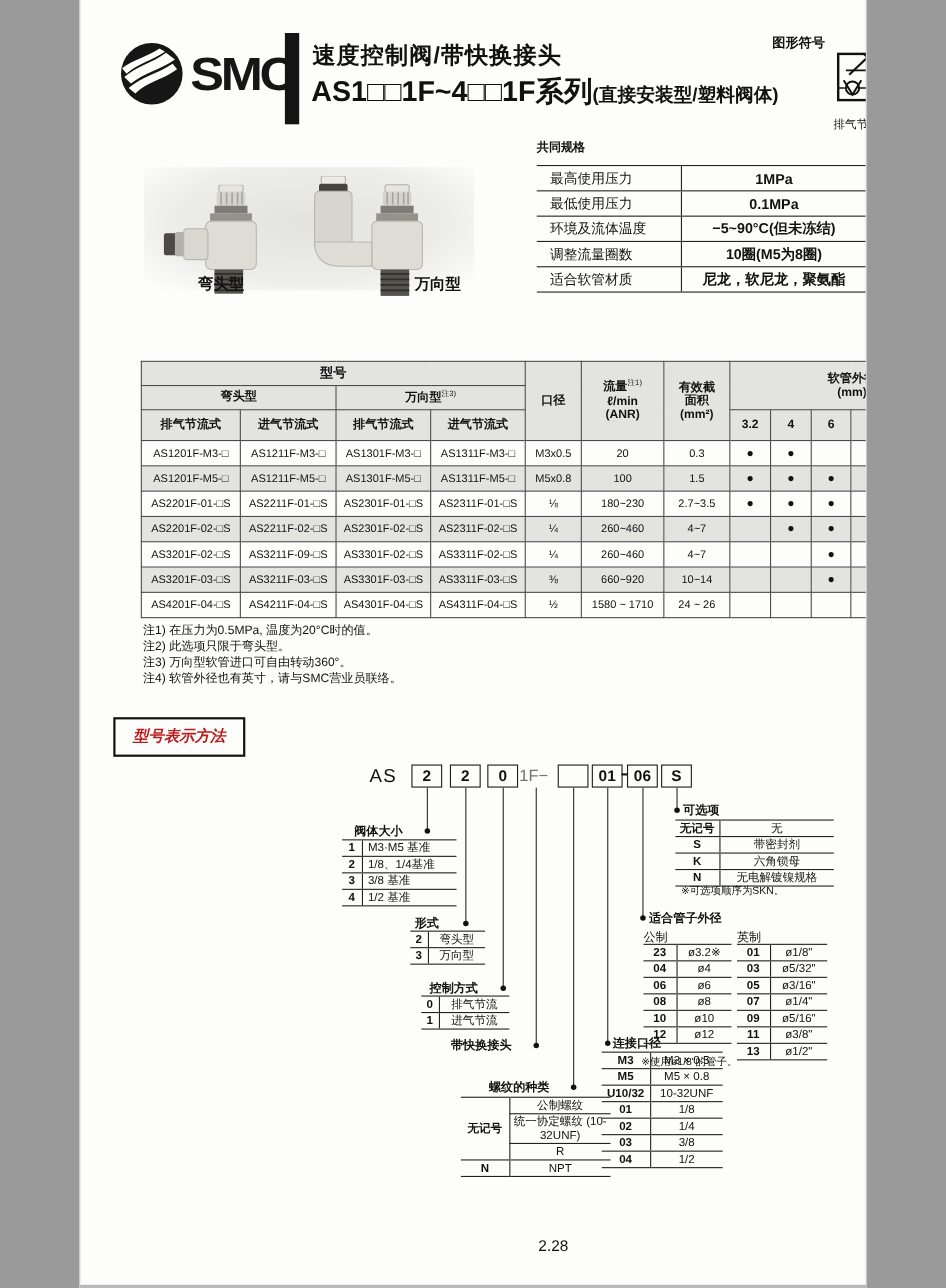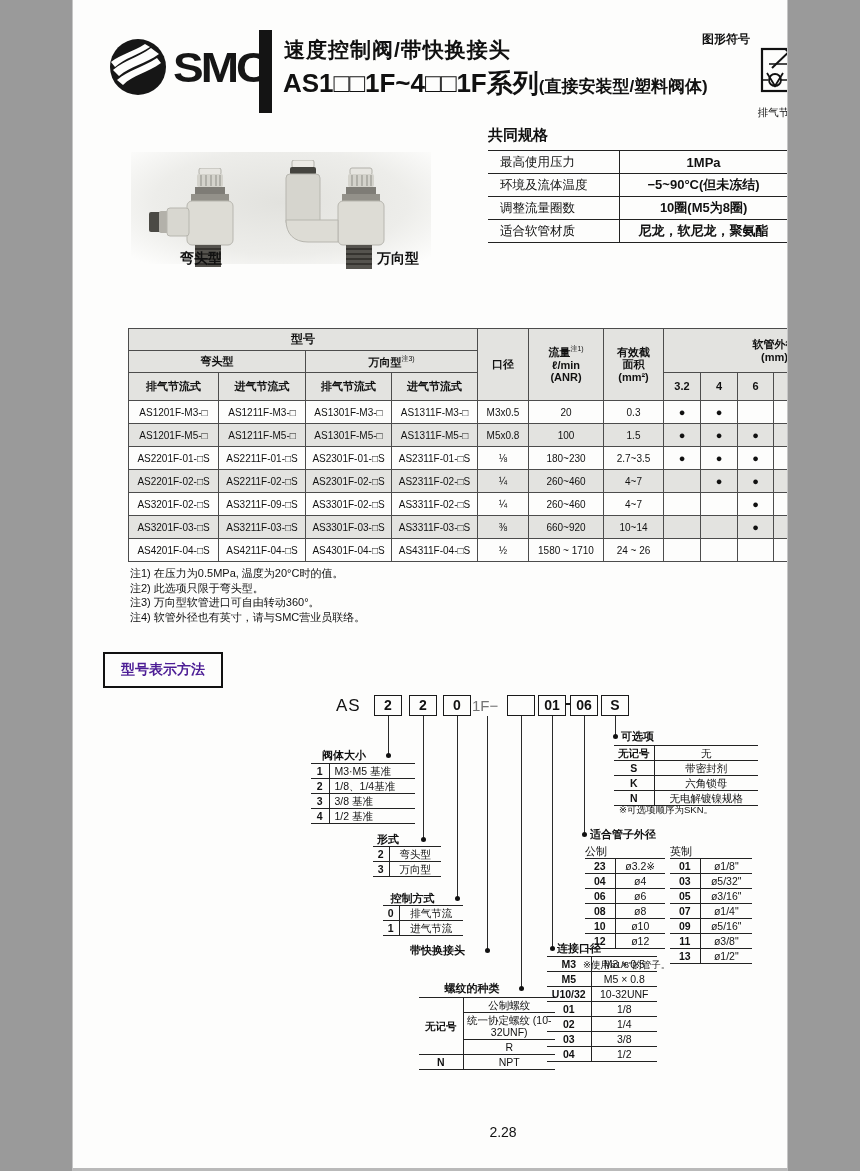--- a/index.html
+++ b/index.html
@@ -17,21 +17,21 @@
   .title2 .sub{font-size:17px;}
   .sym-label{left:629px;top:31px;font-size:12px;font-weight:bold;color:#111;}
   .sym-box{top:40px;width:54px;height:62px;display:flex;align-items:center;justify-content:center;}
   .sym-cap{top:106px;font-size:10.5px;color:#111;width:70px;text-align:center;}
 
   
   .photo-bg{left:58px;top:152px;width:300px;height:112px;background:radial-gradient(ellipse at 50% 45%,#e2e2de 0%,#ededea 60%,rgba(253,253,252,0) 95%);}
   .prod-label{font-size:14px;font-weight:bold;color:#111;}
 
   
-  .cs-title{left:415px;top:126px;font-size:15px;font-weight:bold;color:#111;}
+  .cs-title{left:415px;top:126px;font-size:11px;font-weight:bold;color:#111;}
   .cs-table{left:415px;top:150px;border-collapse:collapse;}
   .cs-table td{border-top:1px solid #222;border-bottom:1px solid #222;height:23px;}
   .cs-k{width:200px;padding-left:12px;font-size:12.5px;color:#111;}
   .cs-v{width:230px;border-left:1px solid #222;text-align:center;font-size:13px;font-weight:bold;color:#111;}
 
   
   .mt{left:55px;top:328px;border-collapse:collapse;table-layout:fixed;width:757px;padding-left:32px;}
   .mt th,.mt td{border:1px solid #4c4c4c;text-align:center;vertical-align:middle;overflow:hidden;}
   .mt th{background:#e3e3e0;font-size:11px;font-weight:bold;color:#111;line-height:1.15;}
   .mt th.big{font-size:12px;}
@@ -39,21 +39,21 @@
   .mt tr.shade td{background:#e3e3e0;}
   .mt td.dot{font-size:11px;}
   .mt sup{font-size:7px;font-weight:normal;}
   .mt td sup{font-size:6.5px;}
   .mt .hr1{height:22px;} .mt .hr2{height:22px;} .mt .hr3{height:28px;}
 
   
   .notes{left:57px;top:566px;font-size:11px;color:#111;line-height:14.5px;}
 
   
-  .dsg-title{left:30px;top:652px;border:2px solid #111;padding:7px 16px;font-size:14px;font-weight:bold;color:#4c1d95;background:#fdfdfc;}
+  .dsg-title{left:30px;top:652px;border:2px solid #111;padding:7px 16px;font-size:14px;font-weight:bold;color:#b91c1c;background:#fdfdfc;font-style:italic;}
   .code-prefix{left:263px;top:696px;font-size:17px;color:#111;letter-spacing:1px;}
   .cbox{top:695px;width:28px;height:21px;border:1.5px solid #1a1a1a;text-align:center;font-size:14px;font-weight:600;color:#111;line-height:19px;background:#fdfdfc;}
   .code-mid{left:399px;top:697px;font-size:15px;color:#737373;letter-spacing:0;}
   .code-dash{left:492px;top:703px;width:6px;height:2px;background:#1a1a1a;}
   .dg-line{position:absolute;width:1px;background:#2a2a2a;}
   .dg-dot{position:absolute;width:5px;height:5px;border-radius:50%;background:#111;}
   .dg-label{position:absolute;font-size:11px;font-weight:bold;color:#111;white-space:nowrap;}
   .dg-label.r{text-align:center;}
   .mini{border-collapse:collapse;position:absolute;line-height:1.15;}
   .mini td{border-top:1px solid #222;border-bottom:1px solid #222;font-size:10.5px;color:#111;padding:1px 3px;height:13px;vertical-align:middle;}
@@ -169,20 +169,24 @@
   <div class="abs prod-label" style="left:304px;top:250px;">万向型</div>
 
   <div class="abs cs-title">共同规格</div>
   <table class="abs cs-table">
       <tbody>
         <tr>
           <td class="cs-k">最高使用压力</td>
           <td class="cs-v">1MPa</td>
         </tr>
         <tr>
+          <td class="cs-k">最低使用压力</td>
+          <td class="cs-v">0.1MPa</td>
+        </tr>
+        <tr>
           <td class="cs-k">环境及流体温度</td>
           <td class="cs-v">−5~90°C(但未冻结)</td>
         </tr>
         <tr>
           <td class="cs-k">调整流量圈数</td>
           <td class="cs-v">10圈(M5为8圈)</td>
         </tr>
         <tr>
           <td class="cs-k">适合软管材质</td>
           <td class="cs-v">尼龙，软尼龙，聚氨酯</td>

